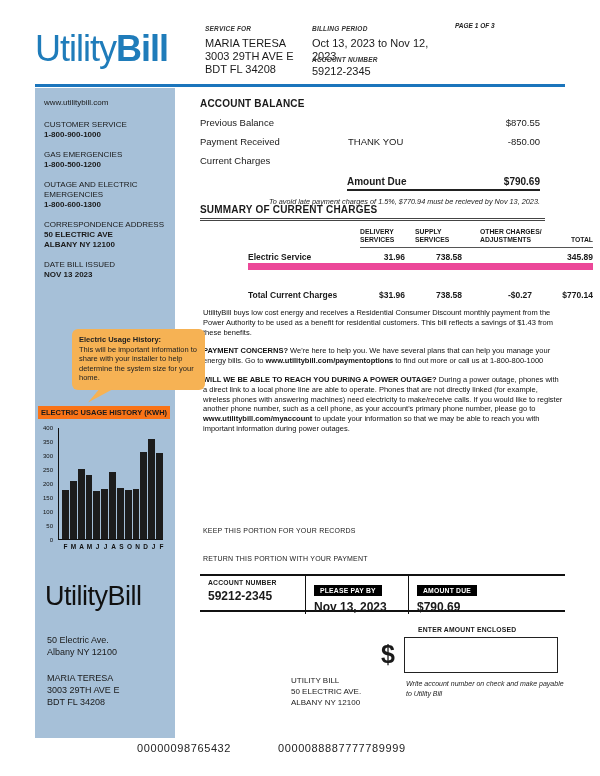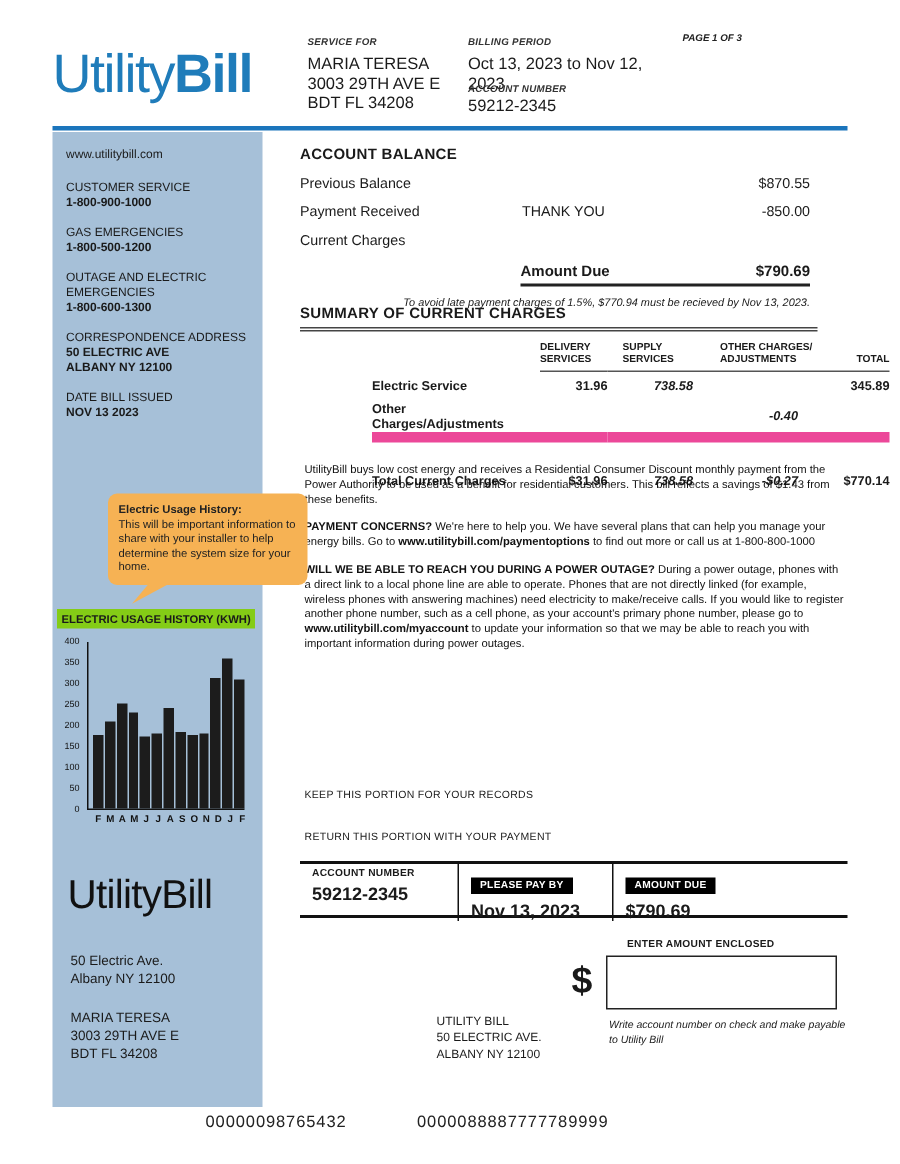--- a/index.html
+++ b/index.html
@@ -27,21 +27,21 @@
   .sb-value { font-size:8px; line-height:10px; font-weight:700; white-space:pre-line; }
 
   
   .callout { position:absolute; left:72px; top:329px; width:133px; background:#f6b254; border-radius:6px; padding:6px 7px 7px; z-index:3; }
   .callout-title { font-size:7.5px; font-weight:700; line-height:9.5px; color:#222; }
   .callout-body { font-size:7.5px; line-height:9.5px; color:#222; }
   .callout-tail { position:absolute; left:16px; bottom:-13px; width:26px; height:14px; background:#f6b254;
                   clip-path:polygon(45% 0, 100% 0, 0 100%); }
 
   
-  .chart-title { position:absolute; left:38px; top:406px; background:#84cc16; font-size:7.5px; font-weight:700; padding:2px 3px; z-index:2; }
+  .chart-title { position:absolute; left:38px; top:406px; background:#f97316; font-size:7.5px; font-weight:700; padding:2px 3px; z-index:2; }
   .chart { position:absolute; left:40px; top:424px; width:130px; height:132px; }
   .plot { position:absolute; left:18px; top:4px; width:105px; height:112px; border-left:1px solid #111; border-bottom:1px solid #111;
           display:flex; align-items:flex-end; gap:1px; padding-left:3px; }
   .plot .bar { width:7px; background:#1c1c1c; }
   .ylabels { position:absolute; left:0; top:4px; width:15px; height:112px; }
   .ylabels span { position:absolute; right:2px; font-size:6px; line-height:6px; color:#111; }
   .xlabels { position:absolute; left:22px; top:119px; display:flex; gap:1px; }
   .xlabels span { width:7px; text-align:center; font-size:6.5px; font-weight:700; color:#111; }
 
   
@@ -63,21 +63,21 @@
   
   .summary { position:absolute; left:200px; top:204px; width:345px; }
   .summary .sec-title { border-bottom:3px double #444; padding-bottom:3px; }
   table.sum { width:345px; border-collapse:collapse; table-layout:fixed; margin-top:1px;margin-left:48px; }
   table.sum col.c0{width:112px} table.sum col.c1{width:45px} table.sum col.c2{width:75px} table.sum col.c3{width:70px} table.sum col.c4{width:43px}
   table.sum th { font-size:6.8px; font-weight:700; text-align:left; vertical-align:bottom; white-space:pre-line;
                  padding:6px 0 3px; border-bottom:1px solid #555; line-height:8px; }
   table.sum th.pl { padding-left:10px; }
   table.sum td { font-size:8.5px; font-weight:700; padding:4px 0 1px; }
   table.sum td.num { text-align:right; }
-  table.sum td.pr { padding-right:18px;font-style:italic; }
+  table.sum td.pr { padding-right:18px; }
   table.sum tr.total td { border-top:7px solid #ec4899; padding-top:20px; }
   table.sum th.nob, table.sum td.nob { border:none; }
 
   
   .paras { position:absolute; left:203px; top:308px; width:362px; }
   .paras p { font-size:7.5px; line-height:9.8px; margin-bottom:9px; color:#111; }
 
   .keep-note { position:absolute; left:203px; top:527px; font-size:7px; letter-spacing:.2px; }
   .return-note { position:absolute; left:203px; top:555px; font-size:7px; letter-spacing:.2px; }
 
@@ -260,27 +260,20 @@
 ADJUSTMENTS</th>
         <th style="text-align:right">TOTAL</th>
       </tr>
       <tr>
         <td>Electric Service</td>
         <td class="num">31.96</td>
         <td class="num pr">738.58</td>
         <td class="num pr"></td>
         <td class="num">345.89</td>
       </tr>
-      <tr>
-        <td>Other Charges/Adjustments</td>
-        <td class="num"></td>
-        <td class="num pr"></td>
-        <td class="num pr">-0.40</td>
-        <td class="num"></td>
-      </tr>
       <tr class="total">
         <td class="nob">Total Current Charges</td>
         <td class="num">$31.96</td>
         <td class="num pr">738.58</td>
         <td class="num pr">-$0.27</td>
         <td class="num">$770.14</td>
       </tr>
     </tbody>
       </table>
   </div>

